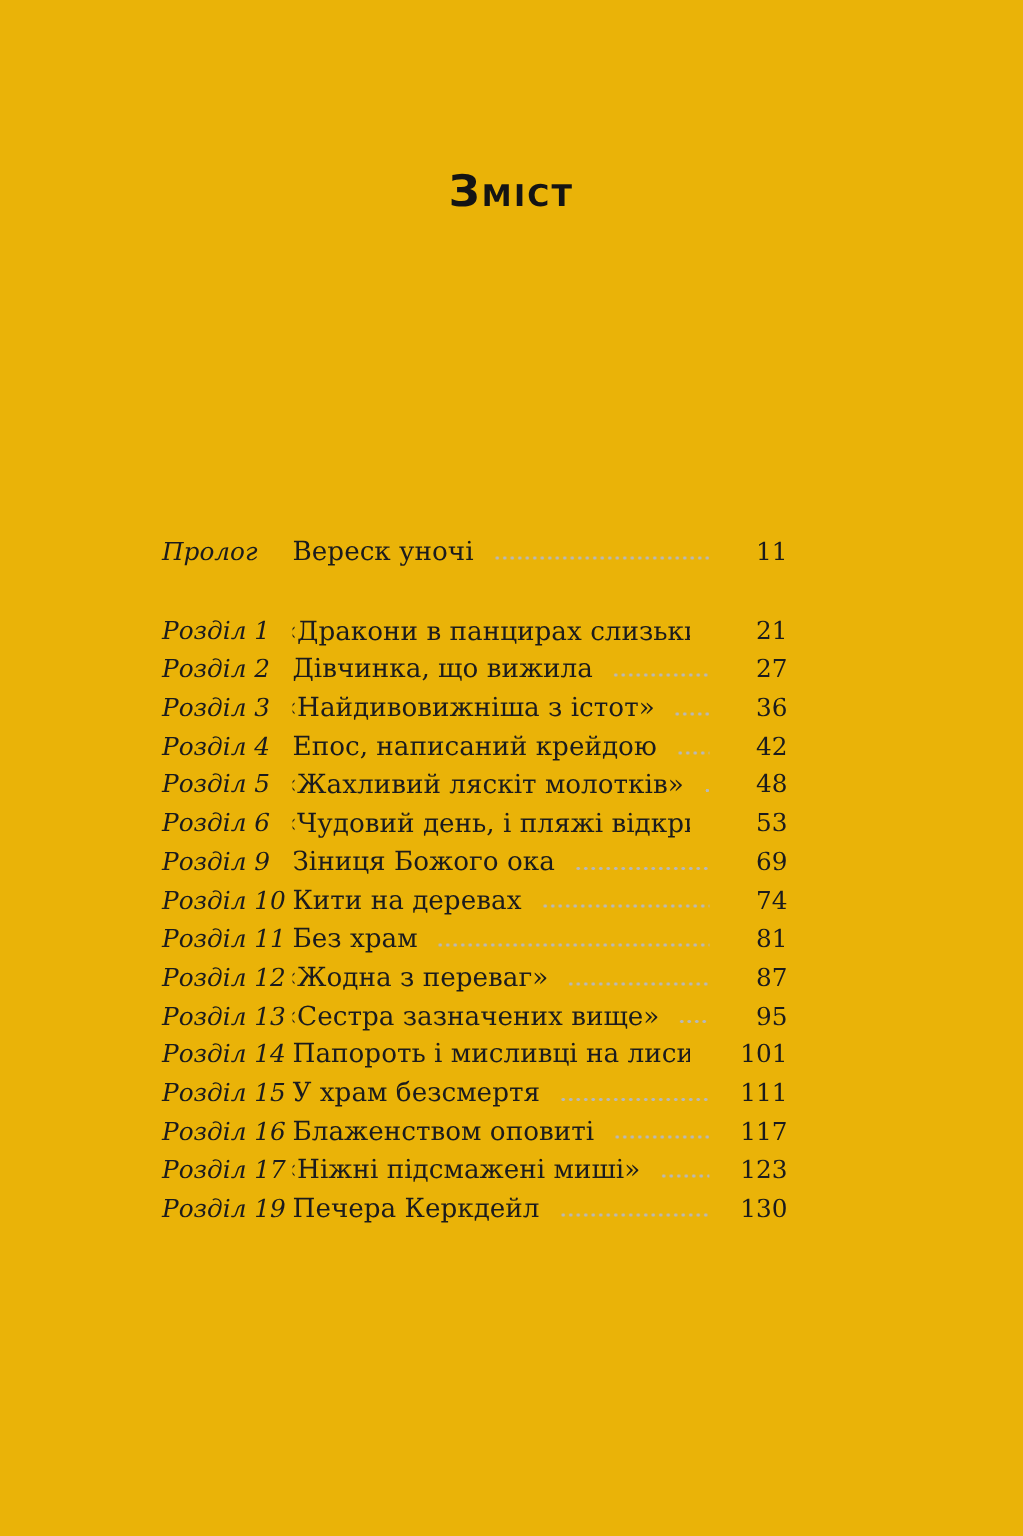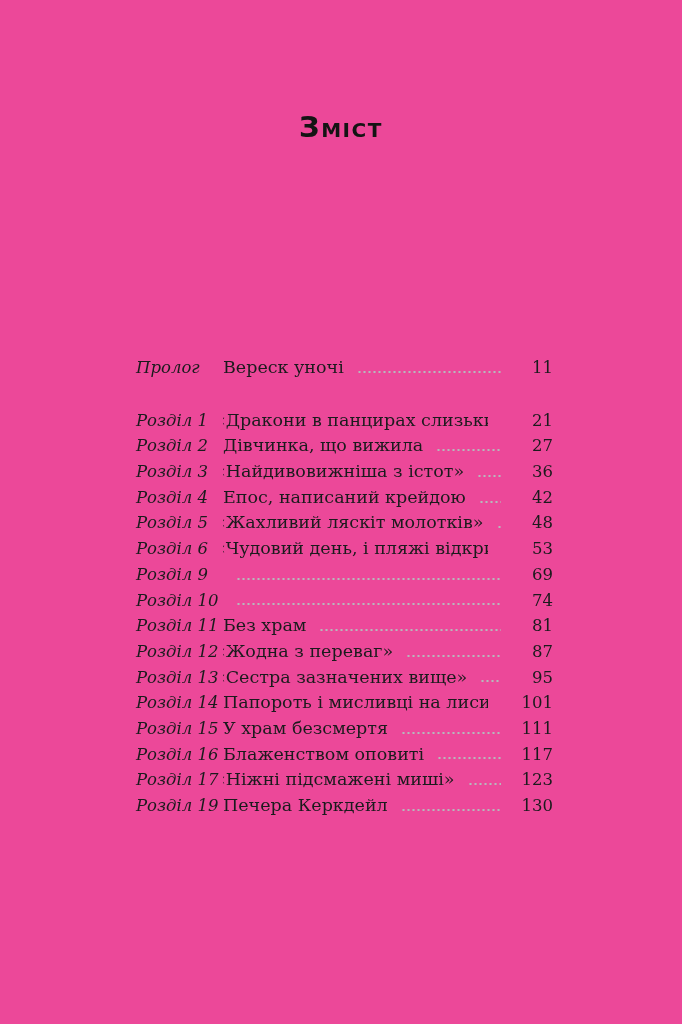--- a/index.html
+++ b/index.html
@@ -1,20 +1,20 @@
 <!DOCTYPE html>
 <html lang="uk"><head>
 <meta charset="utf-8">
 <style>
   html, body { margin: 0; padding: 0; background: #ffffff; }
   .page {
     position: relative;
     width: 682px;
     height: 1024px;
-    background: #ec4899;
+    background: #eab308;
     overflow: hidden;
     font-family: "DejaVu Serif", "Liberation Serif", serif;
     color: #1b1b1d;
   }
   .page-title {
     position: absolute;
     top: 112px;
     left: 0;
     width: 100%;
     margin: 0;
@@ -23,21 +23,21 @@
     font-weight: 700;
     font-size: 29px;
     line-height: 1.1;
     letter-spacing: 1.5px;
     font-variant: small-caps;
     color: #141414;
   }
   .toc {
     position: absolute;
     top: 355px;
-    left: 136px;
+    left: 108px;
     width: 417px; 
   }
   .toc-row {
     display: flex;
     align-items: baseline;
     height: 25.7px;
     font-size: 17.5px;
     line-height: 25.7px;
     white-space: nowrap;
   }
@@ -117,25 +117,27 @@
     <span class="entry-page">48</span>
   </div>
       <div class="toc-row">
     <span class="entry-label">Розділ 6</span>
     <span class="entry-title quoted">«Чудовий день, і пляжі відкриті»</span>
     <span class="leader"></span>
     <span class="entry-page">53</span>
   </div>
       <div class="toc-row">
     <span class="entry-label">Розділ 9</span>
+    <span class="entry-title">Зіниця Божого ока</span>
     <span class="leader"></span>
     <span class="entry-page">69</span>
   </div>
       <div class="toc-row">
     <span class="entry-label">Розділ 10</span>
+    <span class="entry-title">Кити на деревах</span>
     <span class="leader"></span>
     <span class="entry-page">74</span>
   </div>
       <div class="toc-row">
     <span class="entry-label">Розділ 11</span>
     <span class="entry-title">Без храм</span>
     <span class="leader"></span>
     <span class="entry-page">81</span>
   </div>
       <div class="toc-row">

